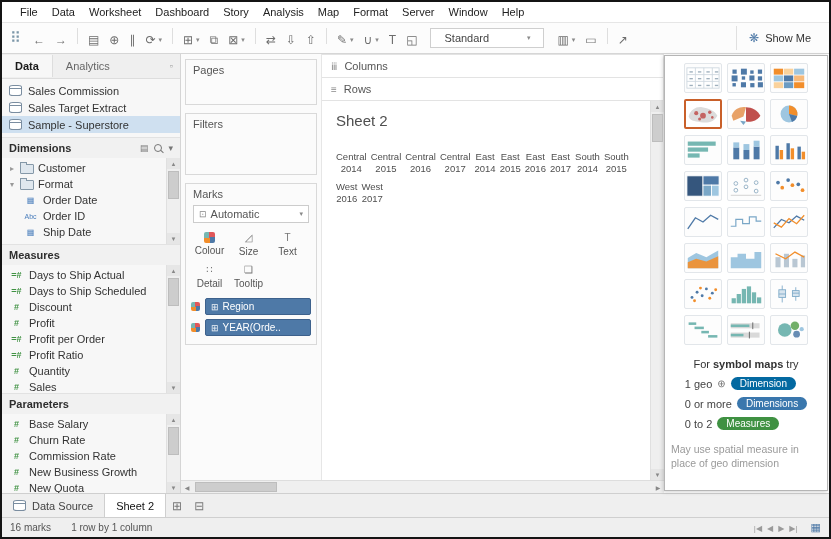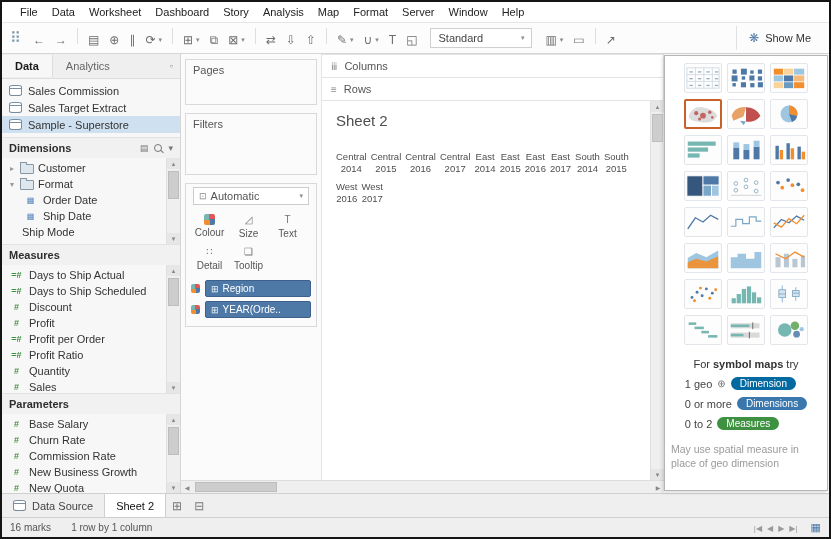--- a/index.html
+++ b/index.html
@@ -9,21 +9,21 @@
   
   .menubar{height:20px;flex:0 0 20px;display:flex;align-items:center;background:#fff;border-bottom:1px solid #e6e6e6;padding-left:11px;}
   .mi{padding:2px 7px;color:#222;cursor:default;}
   
   .toolbar{height:30px;flex:0 0 30px;display:flex;align-items:center;background:#fcfcfc;border-bottom:1px solid #d6d6d6;padding:0 6px;}
   .logo{color:#7b96a8;font-size:15px;margin:0 7px 0 2px;}
   .tbtn{display:inline-flex;align-items:center;padding:3px 4px;margin:0 1px;color:#6d6d6d;border-radius:2px;}
   .tglyph{font-size:12px;line-height:1;}
   .tcaret,.vm-caret{font-size:7px;margin-left:3px;color:#8a8a8a;}
   .tsep{width:1px;height:16px;background:#dedede;margin:0 5px;display:inline-block;}
-  .viewmode{display:flex;align-items:center;border:1px solid #cfcfcf;background:#fff;padding:3px 7px;margin:0 8px;color:#444;width:86px;justify-content:space-between;}
+  .viewmode{display:flex;align-items:center;border:1px solid #cfcfcf;background:#fff;padding:3px 13px;margin:0 8px;color:#444;width:86px;justify-content:space-between;}
   .showme-btn{margin-left:auto;display:flex;align-items:center;gap:6px;border-left:1px solid #e0e0e0;padding:5px 12px;color:#333;}
   .sm-star{color:#4e79a7;font-size:12px;}
   
   .main{flex:1;display:flex;min-height:0;position:relative;background:#fff;}
   
   .left-pane{flex:0 0 178px;width:178px;border-right:1px solid #d5d5d5;background:#f7f7f7;display:flex;flex-direction:column;overflow:hidden;}
   .pane-tabs{display:flex;align-items:center;height:24px;flex:0 0 24px;background:#efefef;border-bottom:1px solid #ddd;}
   .pane-tab{padding:5px 13px;color:#666;}
   .pane-tab.active{font-weight:bold;color:#1a1a1a;background:#f7f7f7;border-right:1px solid #ddd;}
   .pane-pin{margin-left:auto;padding-right:7px;color:#999;font-size:9px;}
@@ -229,20 +229,24 @@
             <div class="row" style="padding-left:6px">
               <span class="arrow">▾</span>
               <span class="folder-icon"></span>
               <span class="flabel">Format</span>
             </div>
             <div class="row" style="padding-left:20px">
               <span class="ficon">▦</span>
               <span class="flabel">Order Date</span>
             </div>
             <div class="row" style="padding-left:20px">
+              <span class="ficon abc">Abc</span>
+              <span class="flabel">Order ID</span>
+            </div>
+            <div class="row" style="padding-left:20px">
               <span class="ficon">▦</span>
               <span class="flabel">Ship Date</span>
             </div>
             <div class="row" style="padding-left:20px">
               <span class="flabel">Ship Mode</span>
             </div>
           </div>
         <div class="vscroll">
           <div class="sb-btn">▲</div>
           <div class="sb-track">
@@ -338,20 +342,21 @@
     <div class="center">
       <div class="center-row">
         <div class="shelfcol">
           <div class="card pages">
             <div class="card-title">Pages</div>
           </div>
           <div class="card filters">
             <div class="card-title">Filters</div>
           </div>
           <div class="card marks">
+            <div class="card-title">Marks</div>
             <div class="mark-type">
               <span class="mt-icon">⊡</span>
               <span>Automatic</span>
               <span class="mt-caret">▾</span>
             </div>
             <div class="mark-btns" id="markbtns">
                 <div class="mbtn">
                   <span class="swatch"></span>
                   <span class="mblabel">Colour</span>
                 </div>

